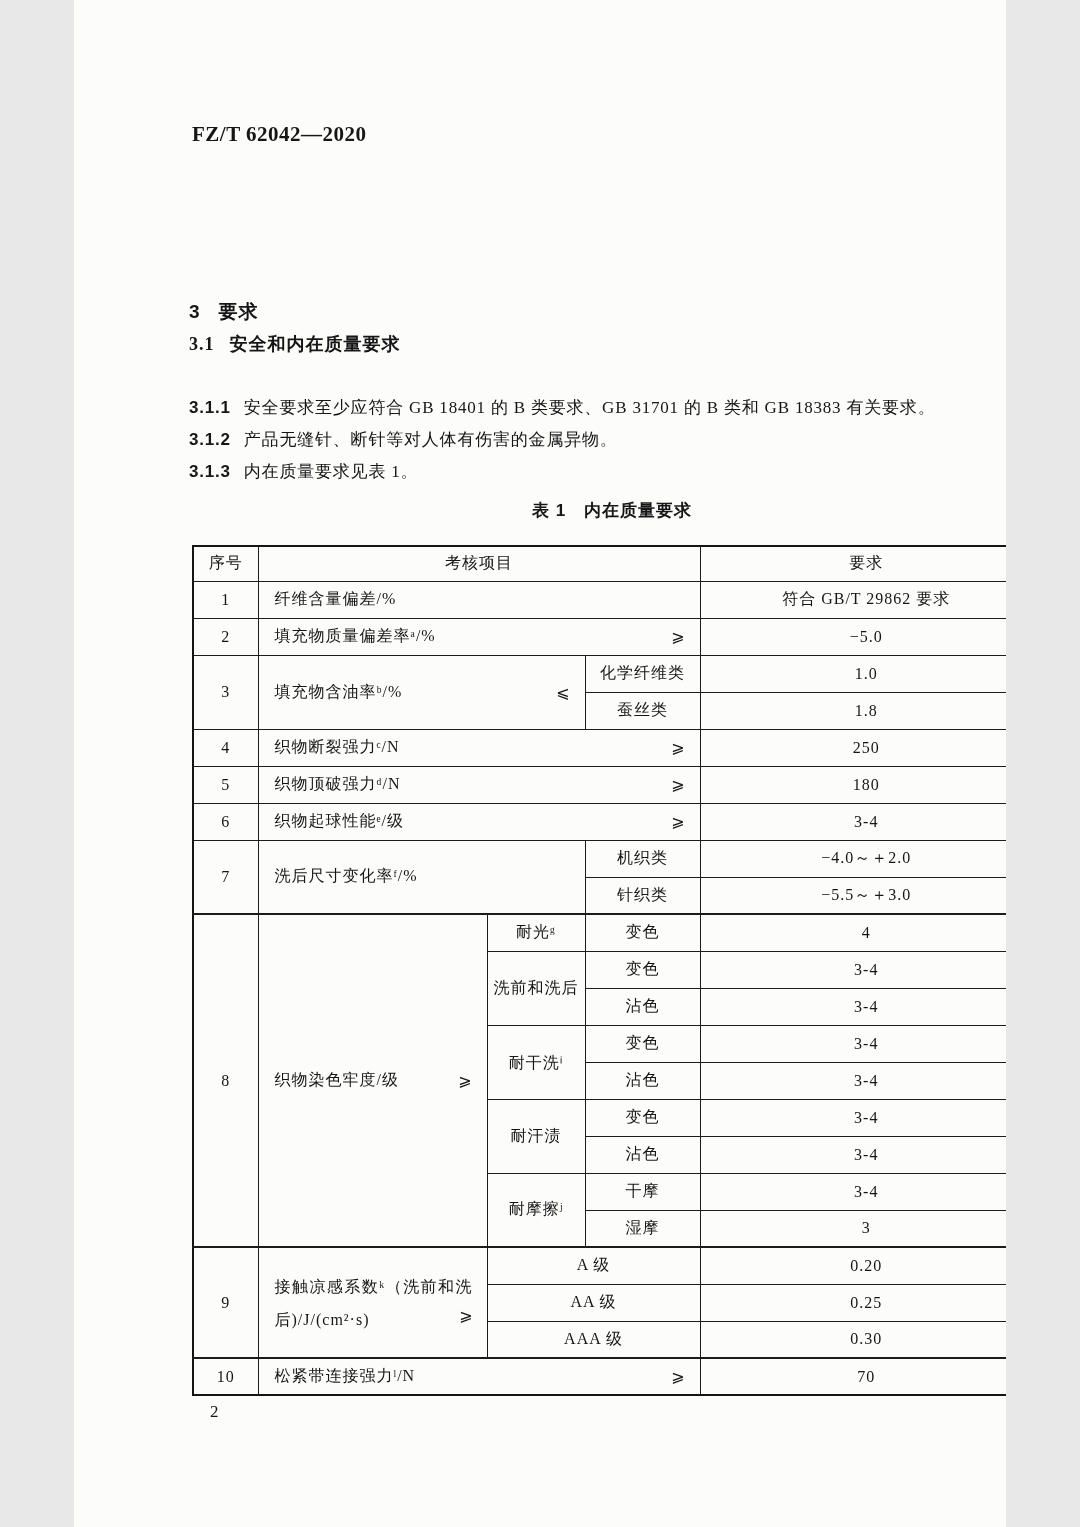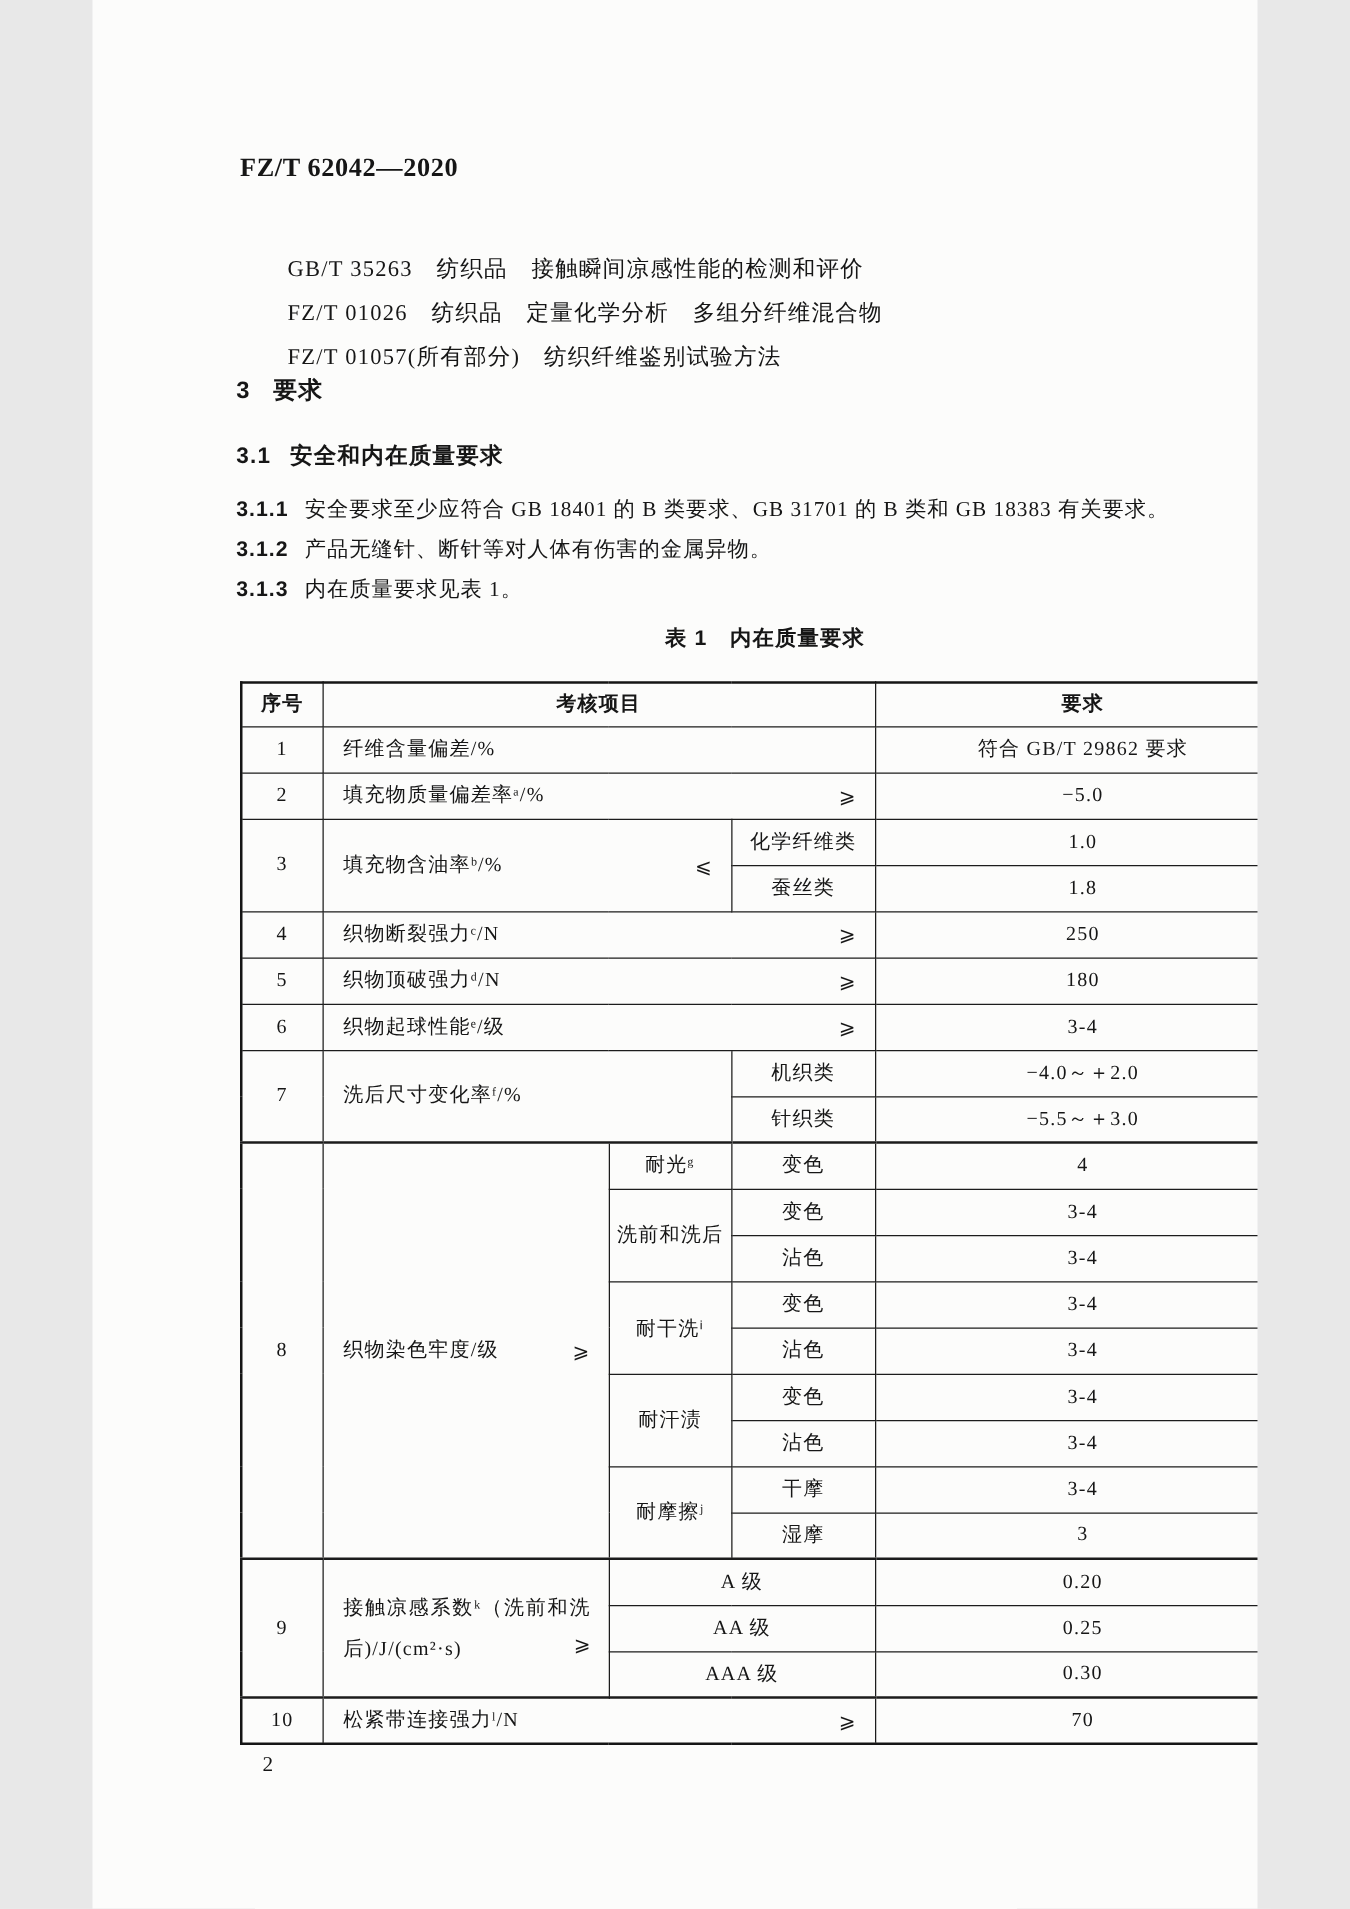--- a/index.html
+++ b/index.html
@@ -41,22 +41,22 @@
     top: 299px;
     font-family: "Liberation Sans", sans-serif;
     font-weight: bold;
     font-size: 19px;
     letter-spacing: 1px;
   }
   .h-sec3 .gap { display: inline-block; width: 18px; }
   .h-sec31 {
     position: absolute;
     left: 115px;
-    top: 352px;
-    font-family: Liberation Sans, sans-serif;
+    top: 332px;
+    font-family: Liberation Serif, serif;
     font-weight: bold;
     font-size: 18px;
     letter-spacing: 1px;
   }
   .h-sec31 .gap { display: inline-block; width: 15px; }
   .clause {
     position: absolute;
     left: 115px;
     font-size: 17px;
     letter-spacing: 0.8px;
@@ -101,21 +101,21 @@
     vertical-align: middle;
     padding: 0;
     letter-spacing: 1px;
     overflow: hidden;
   }
   table.quality { border: 2px solid #151515; }
   tr.rh  { height: 37px; }
   tr.rhd { height: 35px; }
   tr.sep td { border-top-width: 2px; }
   td.hd {
-    font-weight: bold;
+    font-weight: normal;
     letter-spacing: 2px;
   }
   .cellflex {
     display: flex;
     justify-content: space-between;
     align-items: center;
     padding: 0 15px 0 16px;
     width: auto;
     text-align: right;
   }
@@ -145,25 +145,20 @@
     font-size: 17px;
   }
 </style>
 </head>
 <body>
 
 <div class="page">
 
   <div class="doc-code">FZ/T 62042—2020</div>
 
-  <div class="refs">
-    <div class="ref-line">GB/T 35263　纺织品　接触瞬间凉感性能的检测和评价</div>
-    <div class="ref-line">FZ/T 01026　纺织品　定量化学分析　多组分纤维混合物</div>
-    <div class="ref-line">FZ/T 01057(所有部分)　纺织纤维鉴别试验方法</div>
-  </div>
 
   <div class="h-sec3"><span>3</span><span class="gap"></span><span>要求</span></div>
 
   <div class="h-sec31"><span>3.1</span><span class="gap"></span><span>安全和内在质量要求</span></div>
 
   <div class="clause c311"><span class="cnum">3.1.1</span><span>安全要求至少应符合 GB 18401 的 B 类要求、GB 31701 的 B 类和 GB 18383 有关要求。</span></div>
   <div class="clause c312"><span class="cnum">3.1.2</span><span>产品无缝针、断针等对人体有伤害的金属异物。</span></div>
   <div class="clause c313"><span class="cnum">3.1.3</span><span>内在质量要求见表 1。</span></div>
 
   <div class="tbl-title">表 1　内在质量要求</div>

